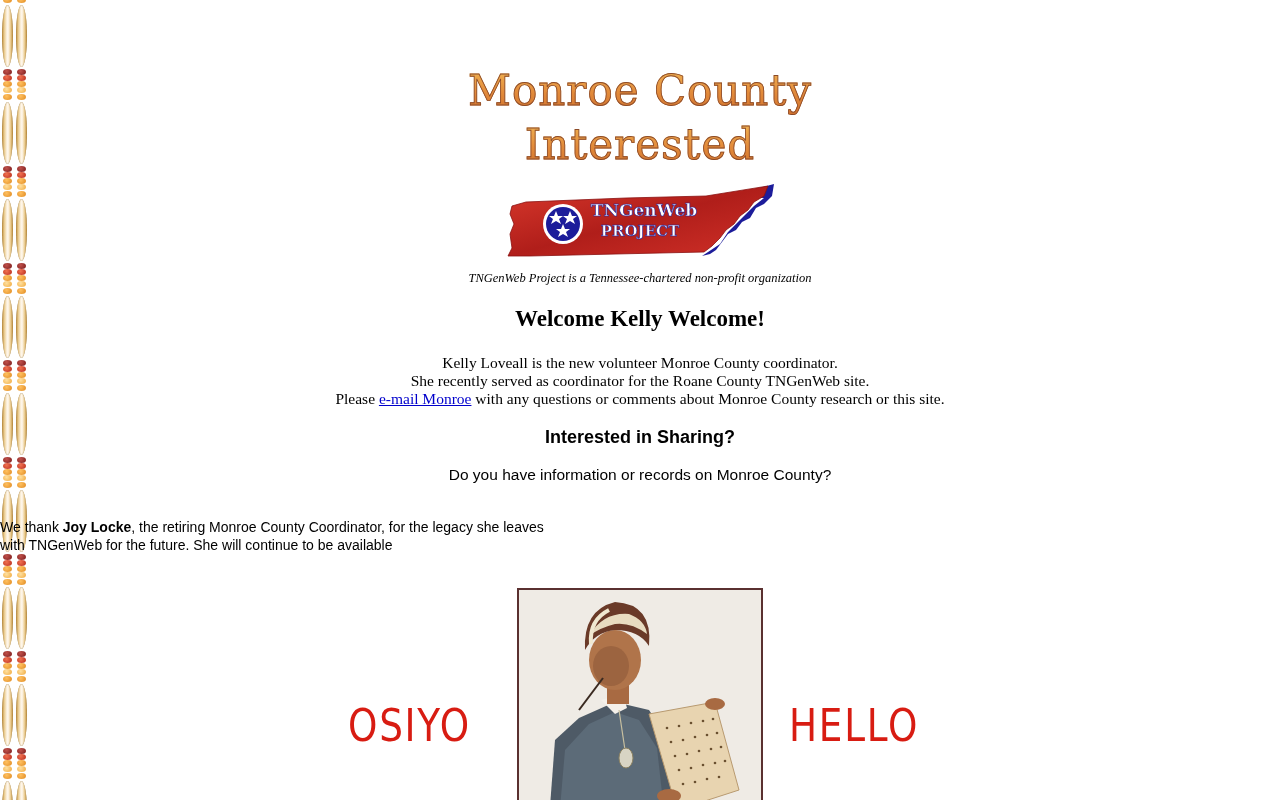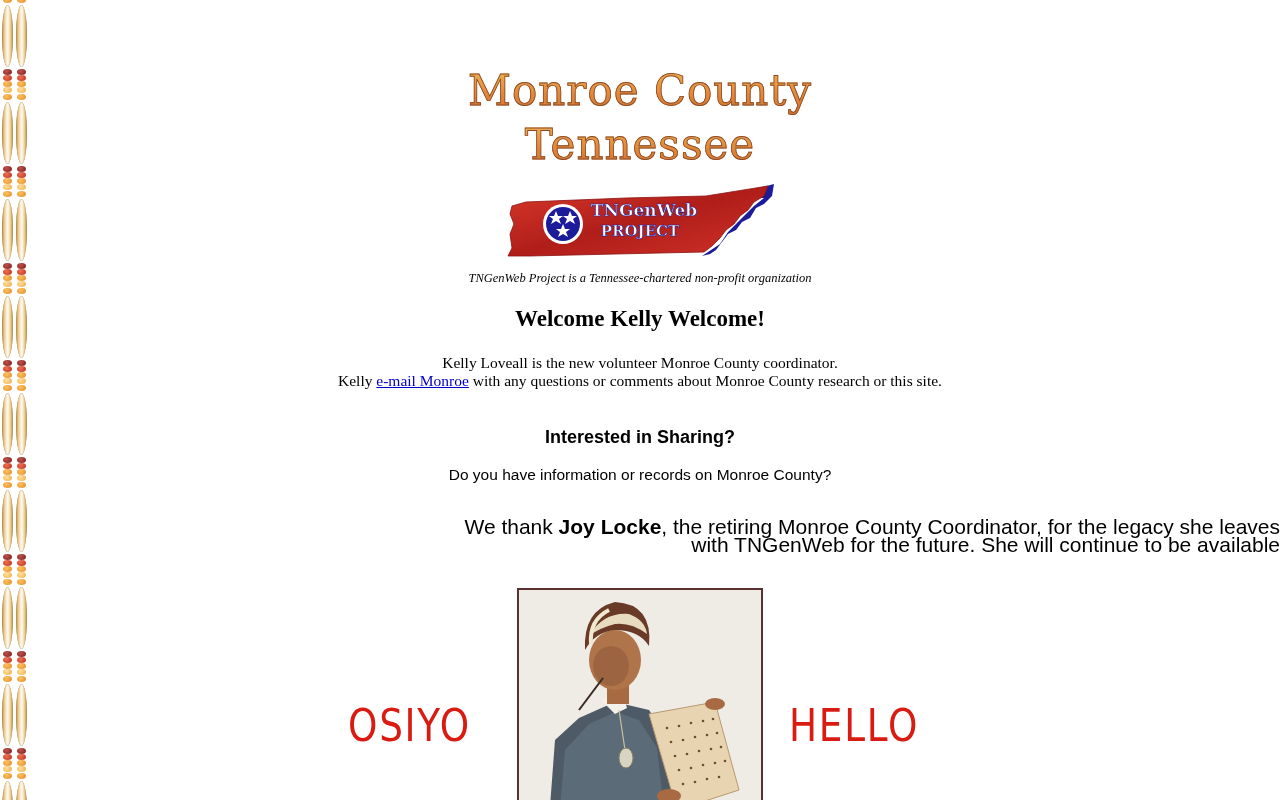--- a/index.html
+++ b/index.html
@@ -143,23 +143,23 @@
       text-align: center;
       font-family: "Liberation Sans", "DejaVu Sans", sans-serif;
       font-size: 15.5px;
       line-height: 18px;
     }
     .thanks-text {
       position: absolute;
       top: 518px;
       left: 0;
       width: 1280px;
-      text-align: right;
+      text-align: left;
       font-family: "Liberation Sans", "DejaVu Sans", sans-serif;
-      font-size: 21px;
+      font-size: 14px;
       line-height: 18px;
     }
     .greet {
       position: absolute;
       top: 700px;
       font-family: "DejaVu Sans", "Liberation Sans", sans-serif;
       font-size: 44px;
       color: #d81c12;
       letter-spacing: 2px;
       font-weight: normal;
@@ -321,21 +321,21 @@
       <div class="bead-unit">
         <div class="bead-round b-orange" style="top:0px"></div>
         <div class="bead-long"></div>
       </div>
     </div>
 </div>
 
 <div class="page">
 
   <div class="title-line title-1">Monroe County</div>
-  <div class="title-line title-2">Tennessee</div>
+  <div class="title-line title-2">Interested</div>
 
   <div class="logo">
     <svg width="270" height="74" viewBox="0 0 270 74">
       <defs>
         <linearGradient id="redg" x1="0" y1="0" x2="1" y2="1">
           <stop offset="0" stop-color="#d8382c"></stop>
           <stop offset="0.5" stop-color="#b01e1a"></stop>
           <stop offset="1" stop-color="#d03028"></stop>
         </linearGradient>
       </defs>
@@ -355,21 +355,22 @@
       <text x="134" y="52" text-anchor="middle" font-family="DejaVu Serif, serif" font-weight="bold" font-size="15" fill="#ffffff" stroke="#1c1c9a" stroke-width="0.6">PROJECT</text>
     </svg>
   </div>
 
   <div class="tagline">TNGenWeb Project is a Tennessee-chartered non-profit organization</div>
 
   <h2 class="welcome">Welcome Kelly Welcome!</h2>
 
   <div class="intro">
     <div>Kelly Loveall is the new volunteer Monroe County coordinator.</div>
-    <div><span>Kelly </span><a href="#">e-mail Monroe</a><span> with any questions or comments about Monroe County research or this site.</span></div>
+    <div>She recently served as coordinator for the Roane County TNGenWeb site.</div>
+    <div><span>Please </span><a href="#">e-mail Monroe</a><span> with any questions or comments about Monroe County research or this site.</span></div>
   </div>
 
   <h3 class="sharing-heading">Interested in Sharing?</h3>
 
   <div class="sharing-text">
     <div>Do you have information or records on Monroe County?</div>
   </div>
 
   <div class="thanks-text">
     <div><span>We thank </span><b>Joy Locke</b><span>, the retiring Monroe County Coordinator, for the legacy she leaves</span></div>

